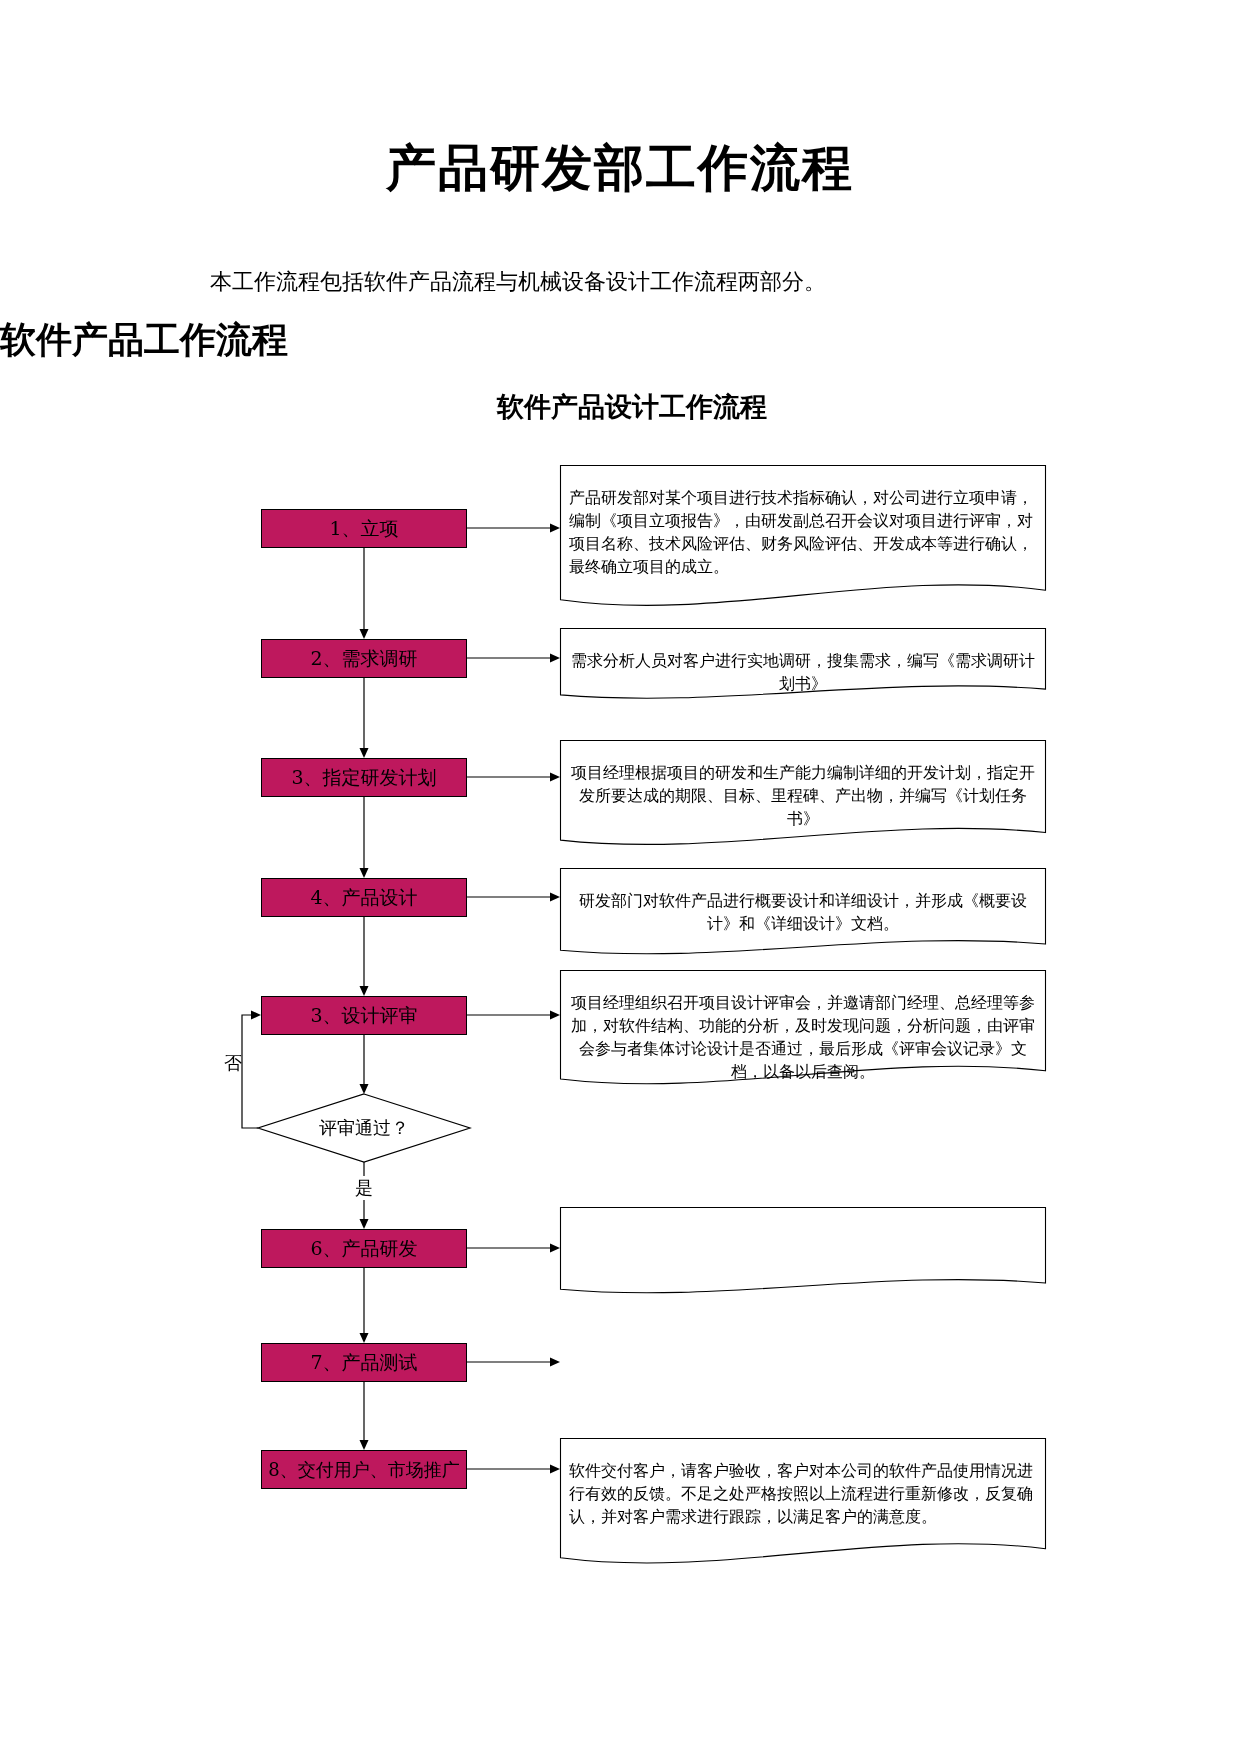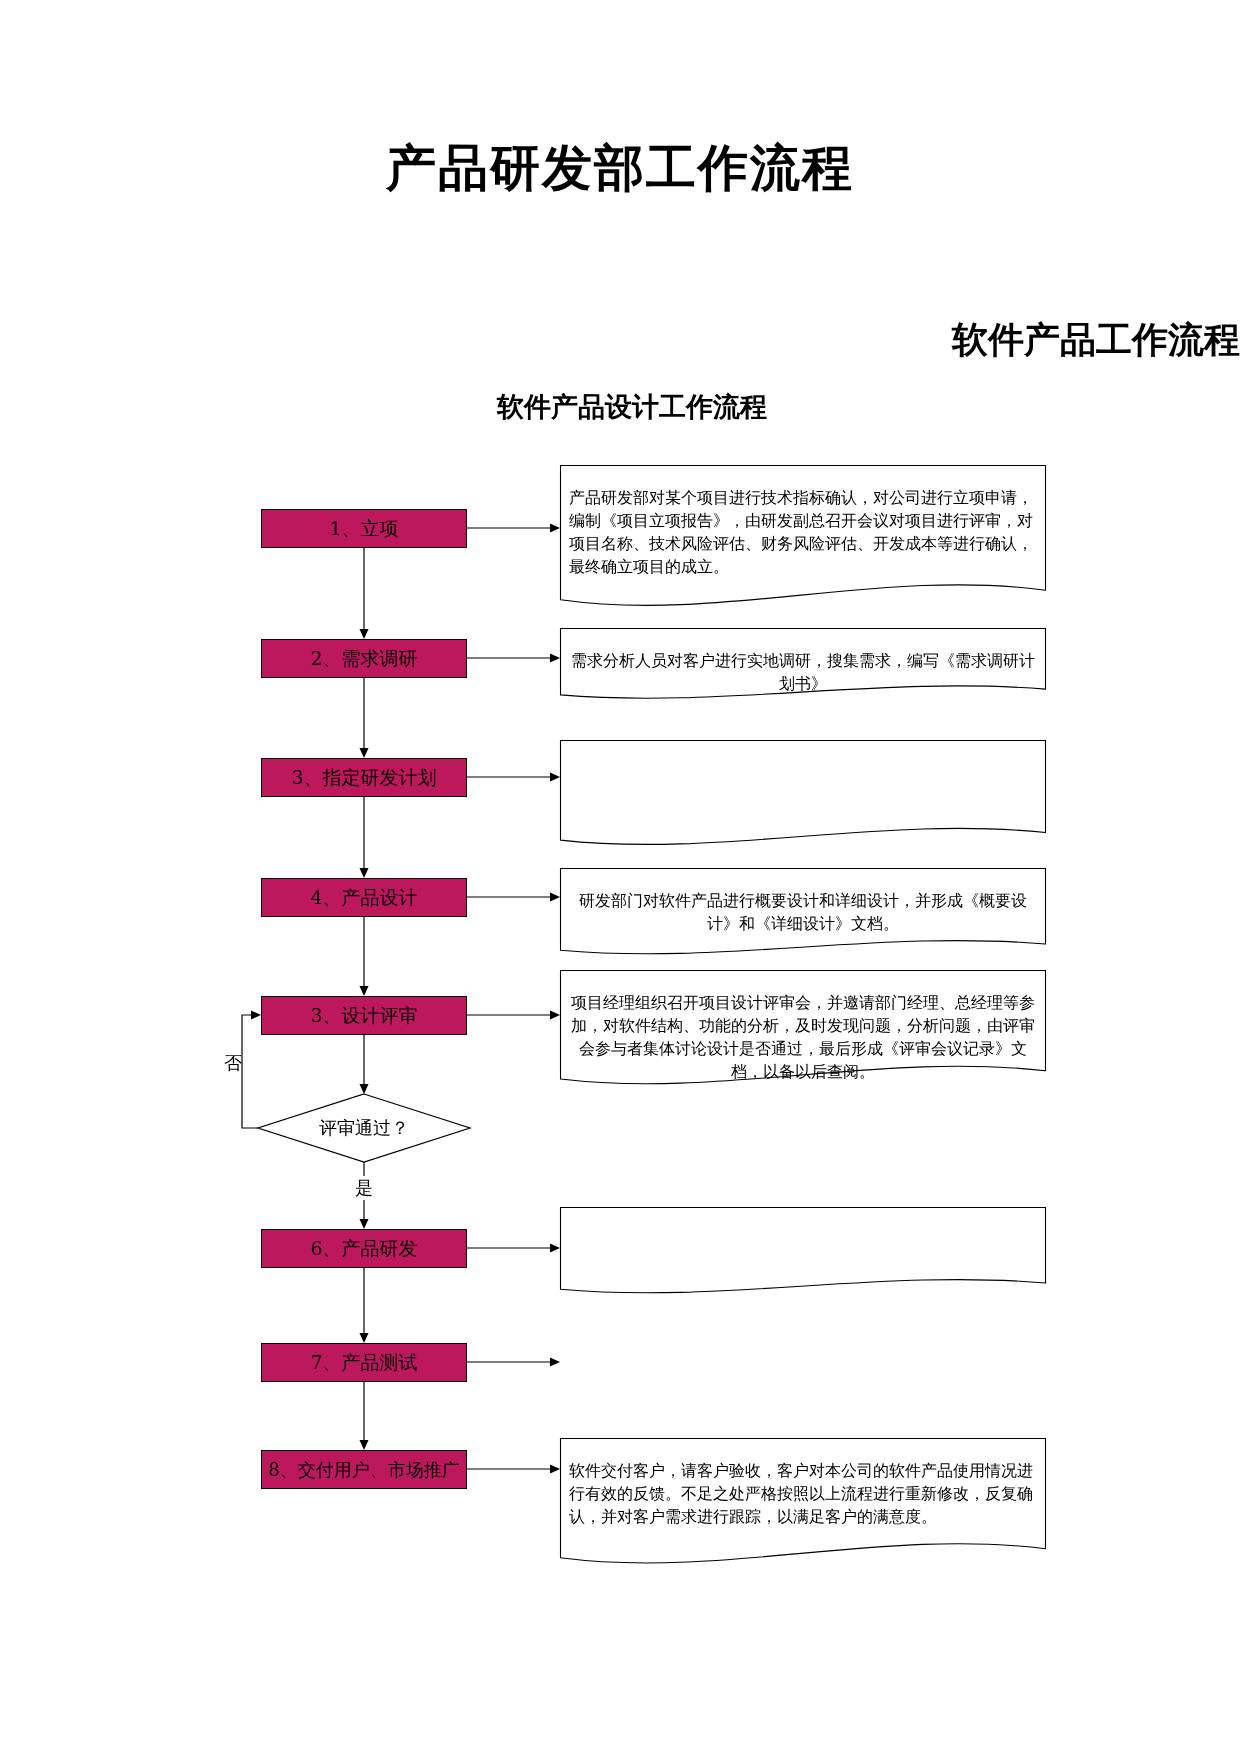--- a/index.html
+++ b/index.html
@@ -9,21 +9,21 @@
     margin:0 auto;
     background:#fff;
     color:#000;
     font-family:"DejaVu Serif","Liberation Serif",serif;
     overflow:hidden;
   }
   
   .page-title{position:absolute;top:140px;left:0;width:100%;text-align:center;
     font-size:50px;font-weight:bold;letter-spacing:2px;line-height:1.1;}
   .intro{position:absolute;top:268px;left:210px;font-size:22px;line-height:1.3;}
-  .section-heading{position:absolute;top:316px;left:0;width:100%;text-align:right;
+  .section-heading{position:absolute;top:316px;left:0;width:100%;text-align:left;
     font-size:36px;font-weight:bold;}
   .subsection-heading{position:absolute;top:389px;left:0;width:100%;text-align:center;
     font-size:27px;font-weight:bold;padding-left:12px;}
   
   .overlay{position:absolute;left:0;top:0;z-index:0;}
   .overlay line,.overlay path{stroke:#000;stroke-width:1.2;fill:none;}
   .overlay polygon.head{fill:#000;stroke:none;}
   .overlay polygon.shape{fill:#fff;stroke:#000;stroke-width:1.2;}
   
   .flow-box{position:absolute;left:261px;width:206px;height:39px;box-sizing:border-box;
@@ -47,20 +47,21 @@
   .a1{top:465px;height:150px}.a2{top:628px;height:76px}.a3{top:740px;height:112px}
   .a4{top:868px;height:92px}.a5{top:970px;height:122px}.a6{top:1207px;height:92px}
   .a7{top:1323px;height:90px}.a8{top:1438px;height:134px}
 </style>
 </head>
 <body>
 
 <div class="page">
 
   <div class="page-title">产品研发部工作流程</div>
+  <div class="intro">本工作流程包括软件产品流程与机械设备设计工作流程两部分。</div>
   <div class="section-heading">软件产品工作流程</div>
   <div class="subsection-heading">软件产品设计工作流程</div>
 
   <svg class="overlay" width="1240" height="1753">
     <g>
       <line x1="364" y1="548" x2="364" y2="629"></line>
         <polygon class="head" points="359.5,629 368.5,629 364,639"></polygon>
       <line x1="364" y1="678" x2="364" y2="748"></line>
         <polygon class="head" points="359.5,748 368.5,748 364,758"></polygon>
       <line x1="364" y1="797" x2="364" y2="868"></line>
@@ -139,20 +140,21 @@
   <div class="doc-shape a2">
     <svg viewBox="0 0 486 76">
         <path d="M0.5,0.5 L485.5,0.5 L485.5,61.120000000000005 C320.76,47.92 160.38,80.32 0.5,66.88 Z"></path>
       </svg>
     <div class="note align-center">需求分析人员对客户进行实地调研，搜集需求，编写《需求调研计划书》</div>
   </div>
   <div class="doc-shape a3">
     <svg viewBox="0 0 486 112">
         <path d="M0.5,0.5 L485.5,0.5 L485.5,92.5568 C320.76,75.30879999999999 160.38,117.6448 0.5,100.0832 Z"></path>
       </svg>
+    <div class="note align-center">项目经理根据项目的研发和生产能力编制详细的开发计划，指定开发所要达成的期限、目标、里程碑、产出物，并编写《计划任务书》</div>
   </div>
   <div class="doc-shape a4">
     <svg viewBox="0 0 486 92">
         <path d="M0.5,0.5 L485.5,0.5 L485.5,76.0288 C320.76,61.8608 160.38,96.6368 0.5,82.2112 Z"></path>
       </svg>
     <div class="note align-center">研发部门对软件产品进行概要设计和详细设计，并形成《概要设计》和《详细设计》文档。</div>
   </div>
   <div class="doc-shape a5">
     <svg viewBox="0 0 486 122">
         <path d="M0.5,0.5 L485.5,0.5 L485.5,100.82079999999999 C320.76,82.03279999999998 160.38,128.1488 0.5,109.0192 Z"></path>

